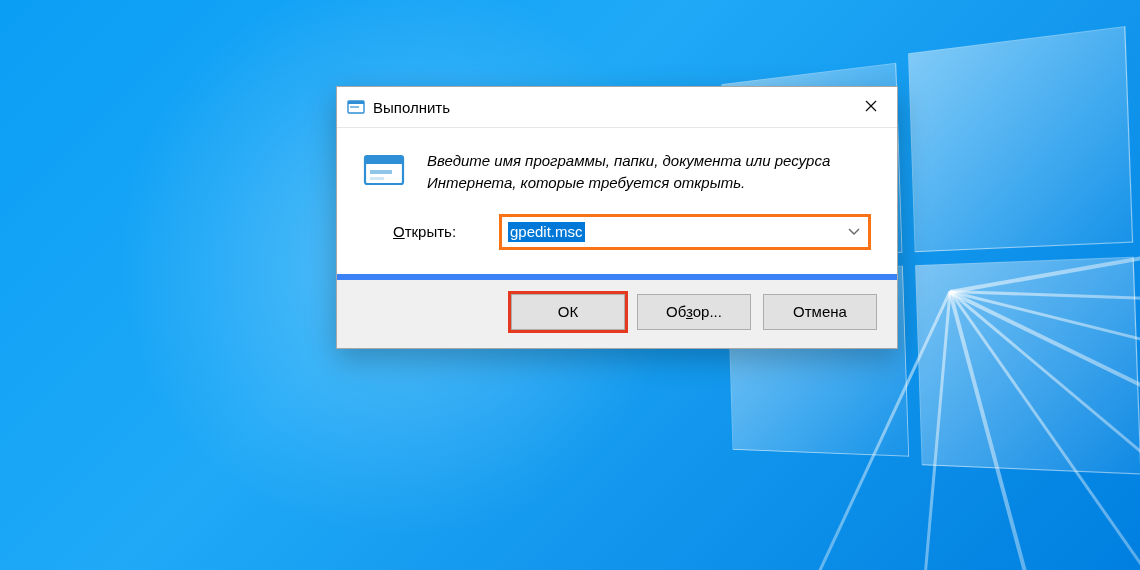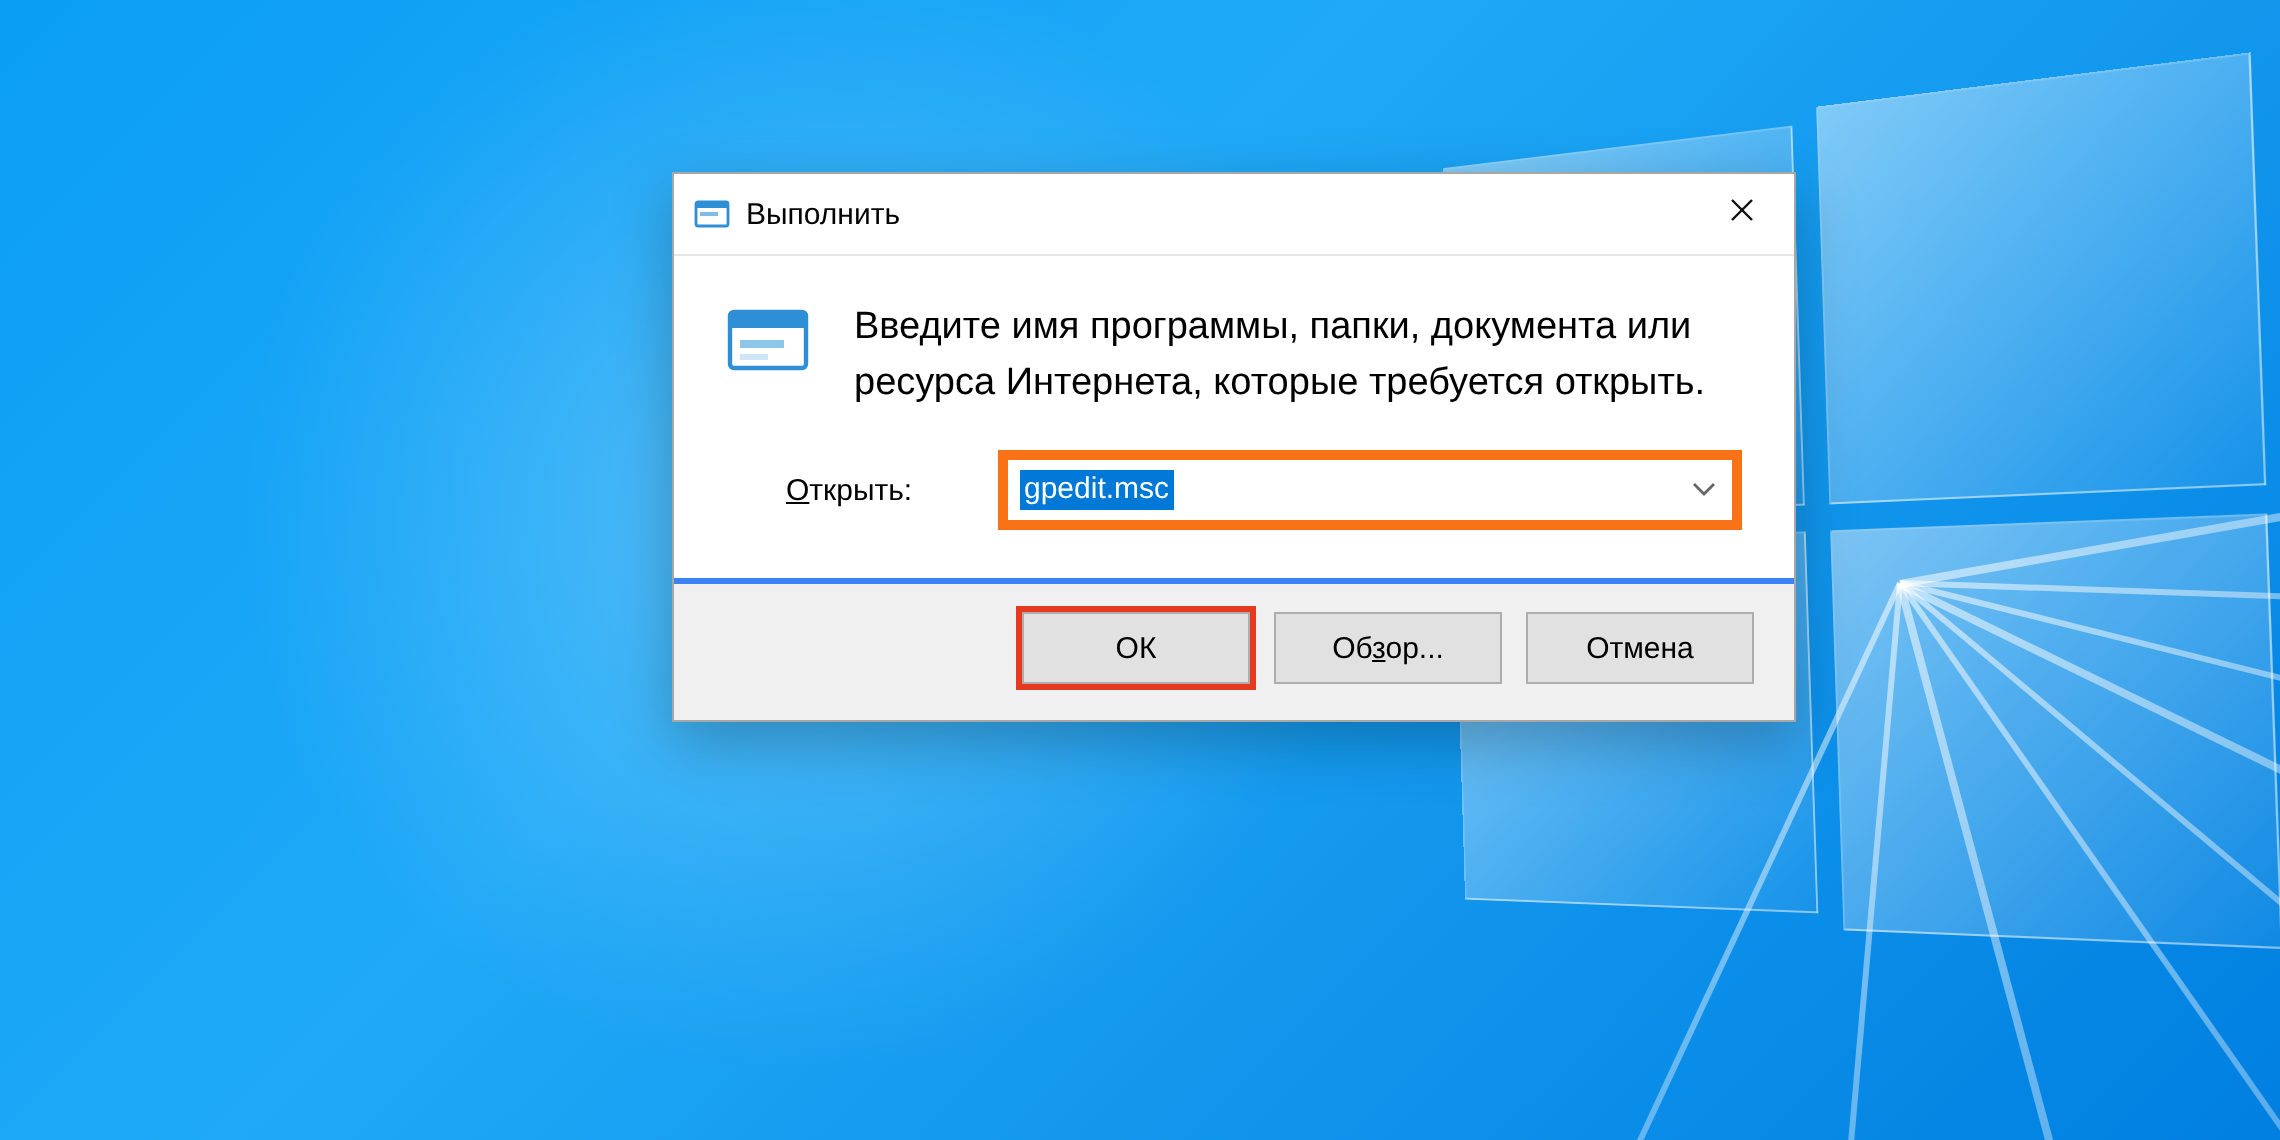--- a/index.html
+++ b/index.html
@@ -102,41 +102,42 @@
     font-weight: 300;
     color: #111;
   }
   .body {
     padding: 22px 26px 6px 26px;
     display: flex;
     gap: 20px;
   }
   .run-big-icon svg { display:block; }
   .instruction {
-    font-size: 19px;
+    font-size: 15px;
     line-height: 1.45;
     color: #000;
+    font-style: italic;
   }
   .open-row {
     display: flex;
     align-items: center;
     padding: 14px 26px 24px 26px;
     gap: 20px;
     margin-left: 30px;
   }
   .open-label {
     width: 86px;
     font-size: 15px;
   }
   .open-label .ul { text-decoration: underline; }
   .combo {
     flex: 1;
     display: flex;
     align-items: center;
-    border: 5px solid #f97316;
+    border: 3px solid #f97316;
     height: 30px;
     background: #fff;
     position: relative;
   }
   .combo .value {
     margin-left: 6px;
     font-size: 15px;
     color: #fff;
     background: #0078d7;
     padding: 0 2px;
@@ -147,21 +148,21 @@
   .combo .chevron {
     position: absolute;
     right: 8px;
     top: 50%;
     transform: translateY(-50%);
     color: #555;
     font-size: 12px;
   }
   .buttons {
     background: #f0f0f0;
-    border-top: 3px solid #3b82f6;
+    border-top: 6px solid #3b82f6;
     padding: 14px 20px 18px 20px;
     display: flex;
     justify-content: flex-end;
     gap: 12px;
   }
   .btn {
     min-width: 112px;
     height: 34px;
     background: #e1e1e1;
     border: 1px solid #adadad;

